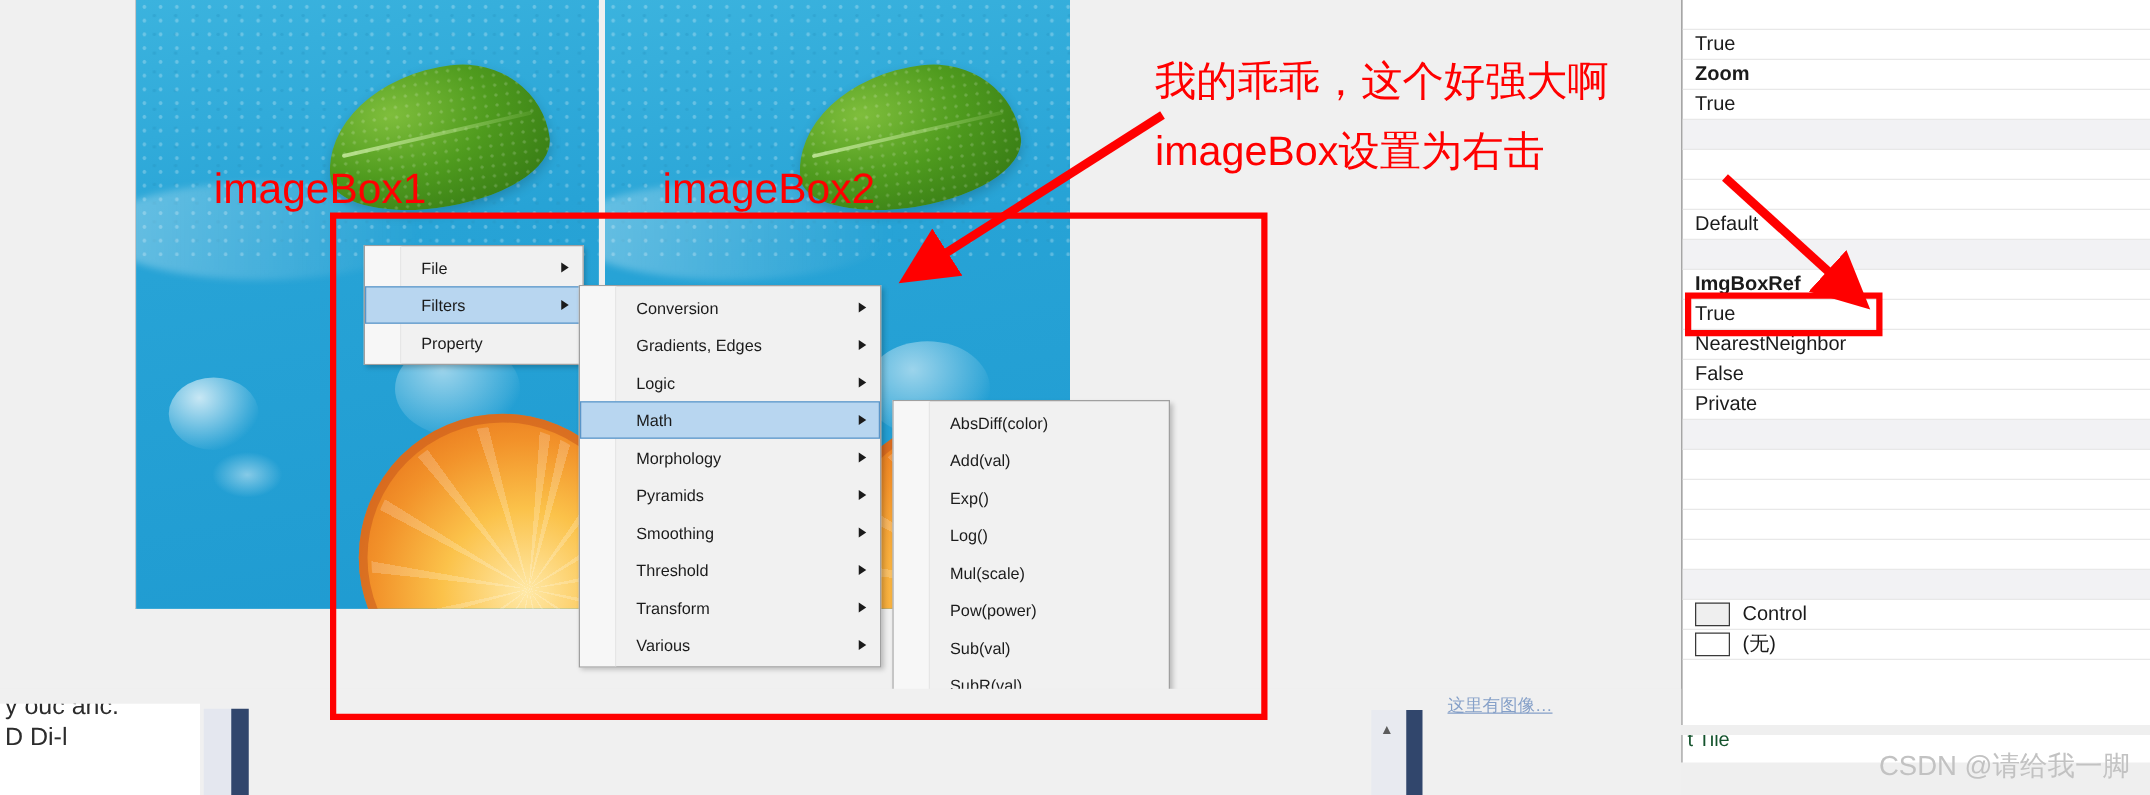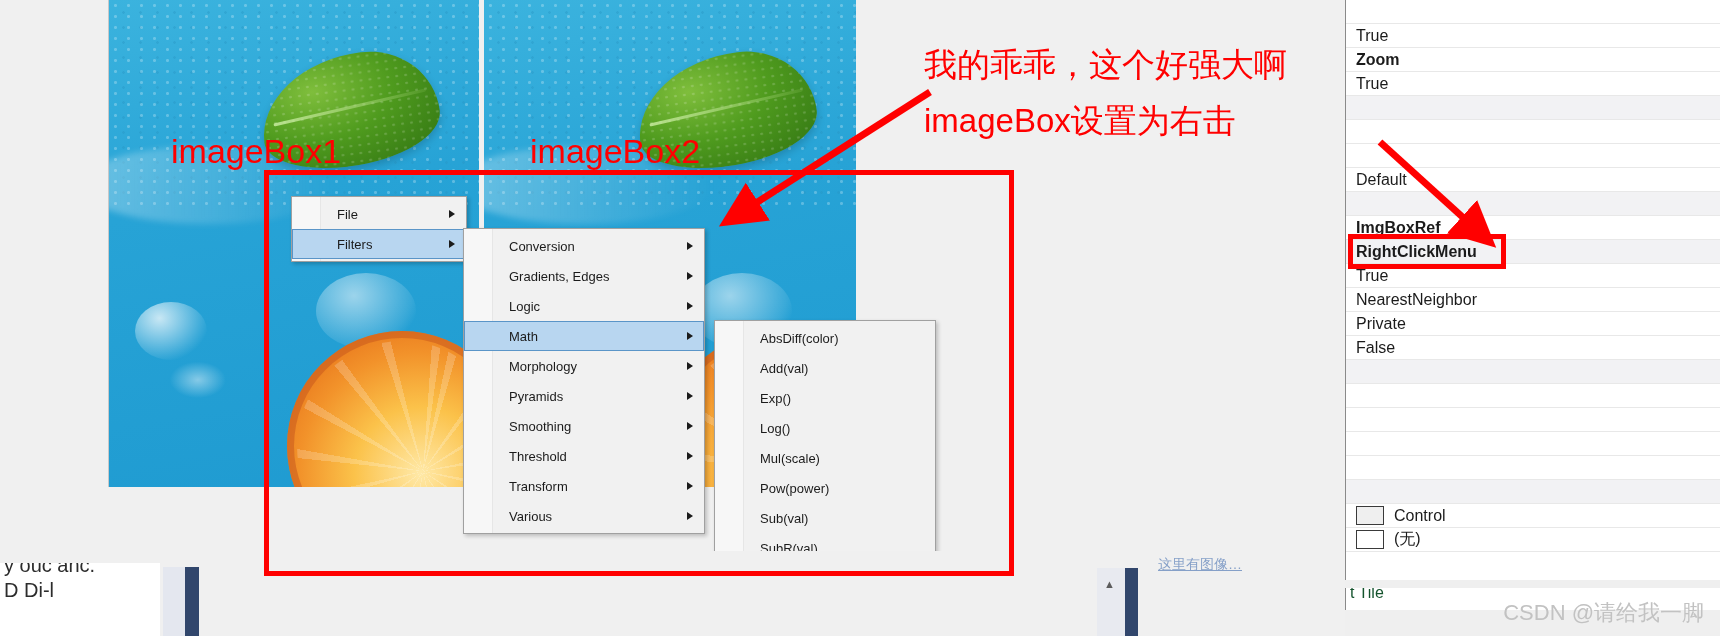--- a/index.html
+++ b/index.html
@@ -366,20 +366,23 @@
   <div class="menu" id="menu-level1">
     <div class="menu-gutter"></div>
   <div class="menu-item">
         <span>File</span>
         <span class="arrow"></span>
       </div>
       <div class="menu-item selected">
         <span>Filters</span>
         <span class="arrow"></span>
       </div>
+      <div class="menu-item">
+        <span>Property</span>
+      </div>
     </div>
 
   <div class="menu" id="menu-level2">
     <div class="menu-gutter"></div>
   <div class="menu-item">
         <span>Conversion</span>
         <span class="arrow"></span>
       </div>
       <div class="menu-item">
         <span>Gradients, Edges</span>
@@ -471,34 +474,31 @@
       </div>
       <div class="prop-row">
         <span>Default</span>
       </div>
       <div class="prop-row group">
         <span></span>
       </div>
       <div class="prop-row bold">
         <span>ImgBoxRef</span>
       </div>
-      <div class="prop-row highlight">
-        <span>RightClickMenu</span>
-      </div>
       <div class="prop-row">
         <span>True</span>
       </div>
       <div class="prop-row">
         <span>NearestNeighbor</span>
       </div>
       <div class="prop-row">
+        <span>False</span>
+      </div>
+      <div class="prop-row">
         <span>Private</span>
-      </div>
-      <div class="prop-row">
-        <span>False</span>
       </div>
       <div class="prop-row group">
         <span></span>
       </div>
       <div class="prop-row blank">
         <span></span>
       </div>
       <div class="prop-row blank">
         <span></span>
       </div>

